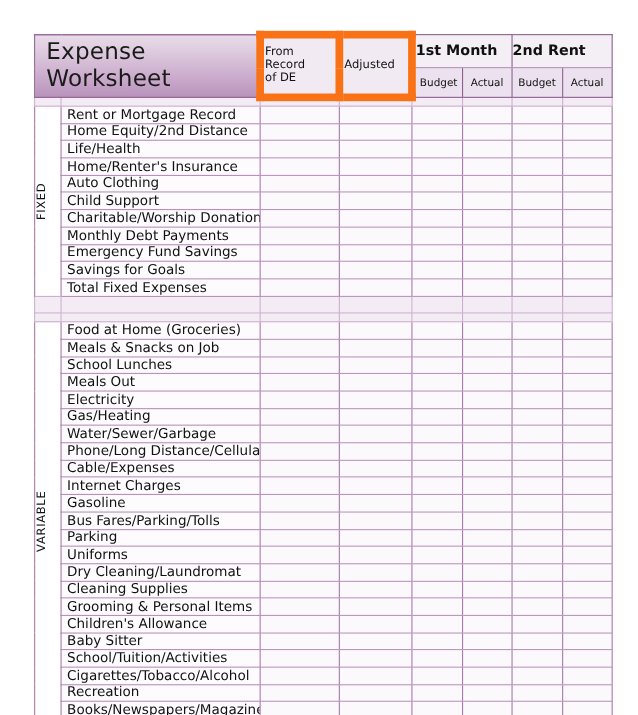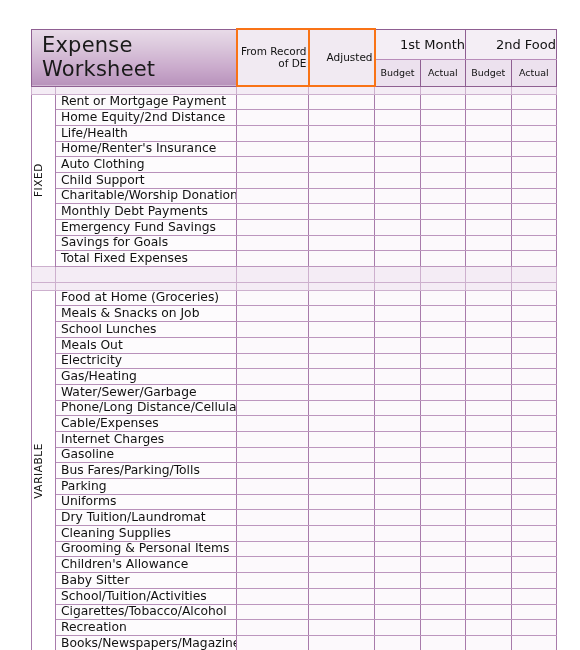--- a/index.html
+++ b/index.html
@@ -47,40 +47,40 @@
     letter-spacing: 0.2px;
     padding: 3px 0 5px 10px;
     text-align: left;
     vertical-align: middle;
     font-weight: normal;
     height: 34px;
   }
 
   .hdr-cell {
     background: #f1eaf2;
-    border: 2px solid #f97316;
+    border: 7px solid #f97316;
     font-size: 10.5px;
     color: #111111;
-    text-align: right;
+    text-align: left;
     vertical-align: middle;
     line-height: 1.12;
     font-weight: normal;
     padding: 1px 1px;
   }
   .hdr-cell.tall { height: 34px; }
 
   .hdr-month {
     background: #f4eef5;
     border: 1px solid #8f5f92;
     border-bottom: 1px solid #b88cba;
     font-size: 13px;
     color: #111111;
-    text-align: right;
+    text-align: left;
     vertical-align: middle;
-    font-weight: normal;
+    font-weight: bold;
     height: 17px;
     padding: 0;
   }
   .hdr-sub {
     background: #ece1ee;
     border: 1px solid #8f5f92;
     border-top: none;
     font-size: 9.5px;
     color: #111111;
     text-align: center;
@@ -181,21 +181,21 @@
 
     <thead>
       <tr>
         <th class="hdr-title" colspan="2" rowspan="2">Expense Worksheet</th>
         <th class="hdr-cell tall" rowspan="2">
           <span>From Record</span><br>
           <span>of DE</span>
         </th>
         <th class="hdr-cell tall" rowspan="2">Adjusted</th>
         <th class="hdr-month" colspan="2">1st Month</th>
-        <th class="hdr-month" colspan="2">2nd Food</th>
+        <th class="hdr-month" colspan="2">2nd Rent</th>
       </tr>
       <tr>
         <th class="hdr-sub">Budget</th>
         <th class="hdr-sub">Actual</th>
         <th class="hdr-sub">Budget</th>
         <th class="hdr-sub">Actual</th>
       </tr>
     </thead>
 
     <tbody id="ws-body">
@@ -206,21 +206,21 @@
           <td></td>
           <td></td>
           <td></td>
           <td></td>
           <td></td>
         </tr>
         <tr class="datarow">
           <td class="rail" rowspan="11">
             <span class="rail-text">FIXED</span>
           </td>
-          <td class="label">Rent or Mortgage Payment</td>
+          <td class="label">Rent or Mortgage Record</td>
           <td class="cell"></td>
           <td class="cell"></td>
           <td class="cell"></td>
           <td class="cell"></td>
           <td class="cell"></td>
           <td class="cell"></td>
         </tr>
         <tr class="datarow">
           <td class="label">Home Equity/2nd Distance</td>
           <td class="cell"></td>
@@ -454,21 +454,21 @@
         <tr class="datarow">
           <td class="label">Uniforms</td>
           <td class="cell"></td>
           <td class="cell"></td>
           <td class="cell"></td>
           <td class="cell"></td>
           <td class="cell"></td>
           <td class="cell"></td>
         </tr>
         <tr class="datarow">
-          <td class="label">Dry Tuition/Laundromat</td>
+          <td class="label">Dry Cleaning/Laundromat</td>
           <td class="cell"></td>
           <td class="cell"></td>
           <td class="cell"></td>
           <td class="cell"></td>
           <td class="cell"></td>
           <td class="cell"></td>
         </tr>
         <tr class="datarow">
           <td class="label">Cleaning Supplies</td>
           <td class="cell"></td>

